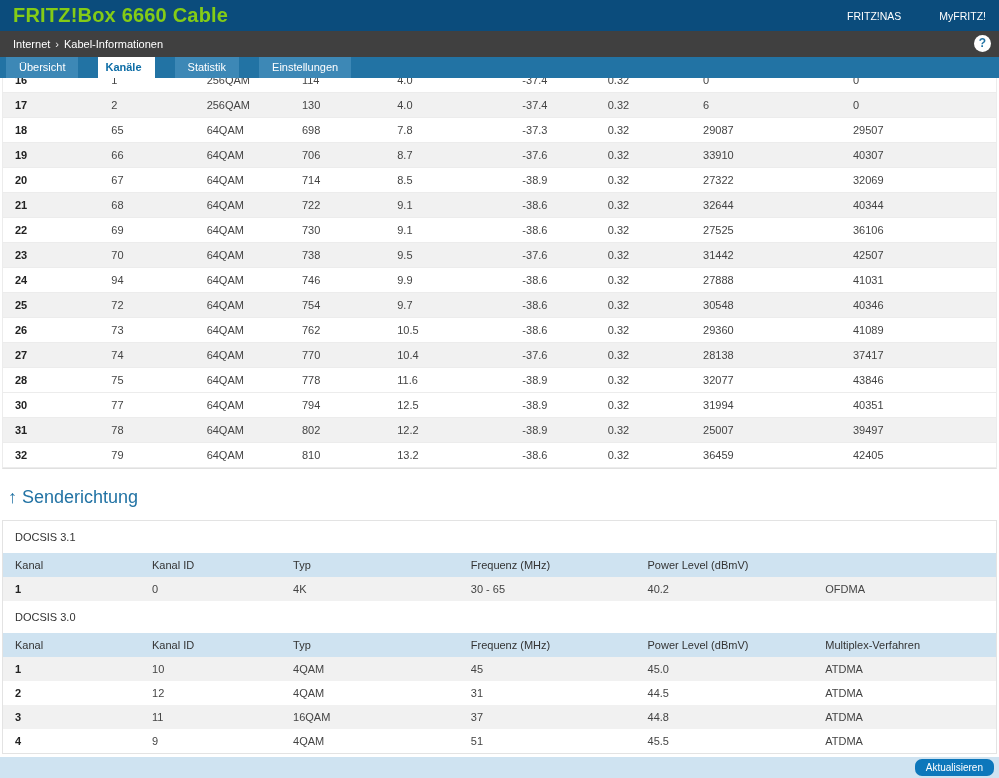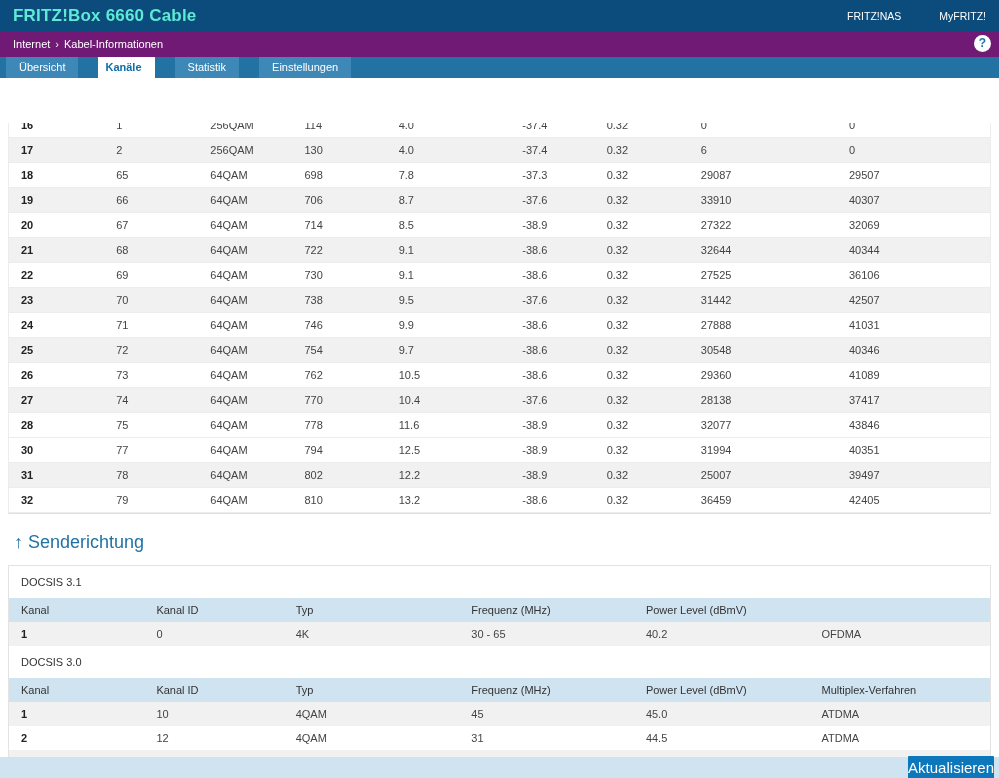--- a/index.html
+++ b/index.html
@@ -3,59 +3,59 @@
 <meta charset="utf-8">
 <style>
   * { margin:0; padding:0; box-sizing:border-box; }
   html,body { width:999px; height:778px; overflow:hidden; background:#fff;
     font-family:"Liberation Sans", sans-serif; }
   .page { display:flex; flex-direction:column; width:999px; height:778px; }
 
   
   .topbar { height:31px; background:#0b4c7c; display:flex; align-items:center;
     justify-content:space-between; padding:0 13px; flex:0 0 auto; }
-  .app-title { color:#5eead4; font-size:17px; font-weight:bold; letter-spacing:.2px; }
+  .app-title { color:#84cc16; font-size:20px; font-weight:bold; letter-spacing:.2px; }
   .toplinks { display:flex; align-items:center;text-align:right; }
   .toplink { color:#fff; font-size:10.5px; margin-left:38px; text-decoration:none; cursor:pointer; }
 
   
-  .crumbbar { height:26px; background:#701a75; color:#fff; display:flex; align-items:center;
+  .crumbbar { height:26px; background:#404040; color:#fff; display:flex; align-items:center;
     padding:0 13px; font-size:11px; position:relative; flex:0 0 auto; }
   .crumb-sep { margin:0 5px; opacity:.9; }
   .help { position:absolute; right:8px; top:4px; width:17px; height:17px; border-radius:50%;
     background:#fff; color:#2273a4; font-weight:bold; text-align:center; line-height:17px;
     font-size:12px; cursor:pointer; }
 
   
   .tabbar { height:21px; background:#2273a4; padding-left:6px; display:flex; gap:20px; flex:0 0 auto; }
   .tab { border:none; background:#3d88b6; color:#fff; font-size:11px; padding:0 13px;
     font-family:inherit; cursor:pointer; line-height:21px; }
   .tab.active { background:#fff; color:#0d6da6; font-weight:bold;padding-left:7px; }
 
-  main { flex:1 1 auto; background:#fff; overflow:hidden; padding:0 8px;margin-top:45px; }
+  main { flex:1 1 auto; background:#fff; overflow:hidden; padding:0 2px; }
   .clip { overflow:hidden; border-left:1px solid #ececec; border-right:1px solid #ececec;
     border-bottom:1px solid #e0e0e0; }
 
   table { width:100%; border-collapse:collapse; table-layout:fixed; font-size:11px; color:#444; }
   .ds { margin-top:-10px; }
   .ds td { padding:5px 4px 5px 12px; line-height:14px; border-bottom:1px solid #ececec;
     white-space:nowrap; overflow:hidden; }
   tr.alt { background:#f1f1f1; }
   td.first { font-weight:bold; color:#222; }
 
   .us-heading { color:#2273a4; font-size:18px; margin:18px 0 12px 6px; }
   .us-wrap { border:1px solid #e3e3e3; }
   .us td { padding:5px 4px 5px 12px; line-height:14px; white-space:nowrap; overflow:hidden; }
   .us td.section { background:#fff; color:#333; padding:9px 12px; }
   .us tr.ushead td { background:#cfe3f1; color:#333; }
 
   .footerbar { height:21px; background:#cfe3f1; display:flex; justify-content:flex-end;
     align-items:center; padding:0 5px; flex:0 0 auto; }
-  .btn { background:#0d77bb; color:#fff; border:none; font-size:15px; padding:3px 0;
-    font-family:inherit; cursor:pointer; border-radius:1px; }
+  .btn { background:#0d77bb; color:#fff; border:none; font-size:10px; padding:3px 11px;
+    font-family:inherit; cursor:pointer; border-radius:7px; }
 </style>
 </head>
 <body>
 
 <div class="page">
 
   <header class="topbar">
     <div class="app-title">FRITZ!Box 6660 Cable</div>
     <div class="toplinks">
       <a class="toplink">FRITZ!NAS</a>
@@ -175,21 +175,21 @@
               <td>64QAM</td>
               <td>738</td>
               <td>9.5</td>
               <td>-37.6</td>
               <td>0.32</td>
               <td>31442</td>
               <td>42507</td>
             </tr>
             <tr>
               <td class="first">24</td>
-              <td>71</td>
+              <td>94</td>
               <td>64QAM</td>
               <td>746</td>
               <td>9.9</td>
               <td>-38.6</td>
               <td>0.32</td>
               <td>27888</td>
               <td>41031</td>
             </tr>
             <tr class="alt">
               <td class="first">25</td>

